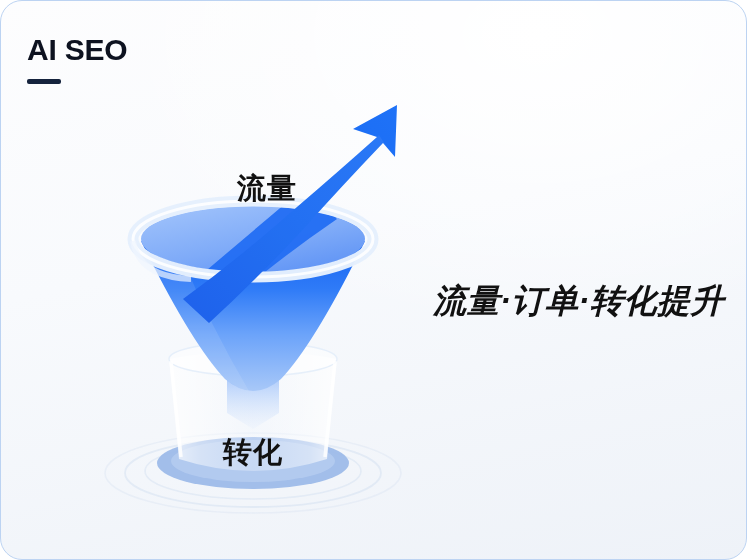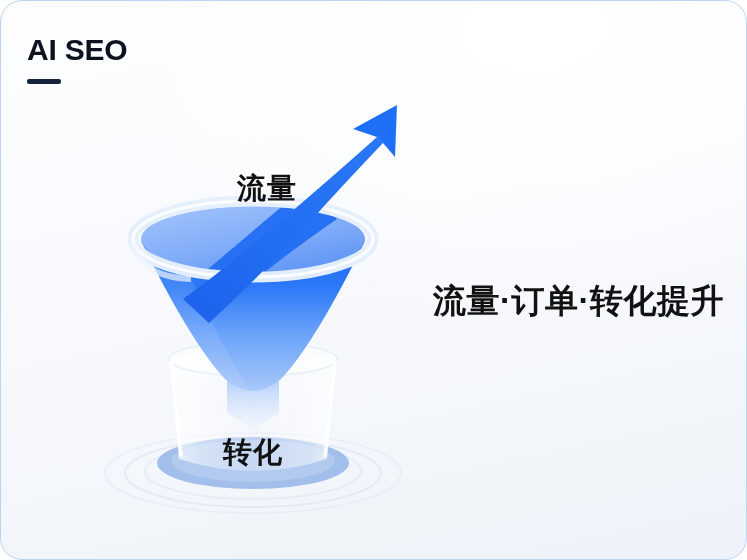--- a/index.html
+++ b/index.html
@@ -49,20 +49,21 @@
   
   .tagline {
     position: absolute;
     left: 432px;
     top: 278px;
     font-size: 33px;
     font-weight: bold;
     letter-spacing: 0.5px;
     color: #111111;
     white-space: nowrap;
+    font-style: italic;
   }
 
   
   .illustration {
     position: absolute;
     left: 90px;
     top: 90px;
     width: 360px;
     height: 440px;
   }

